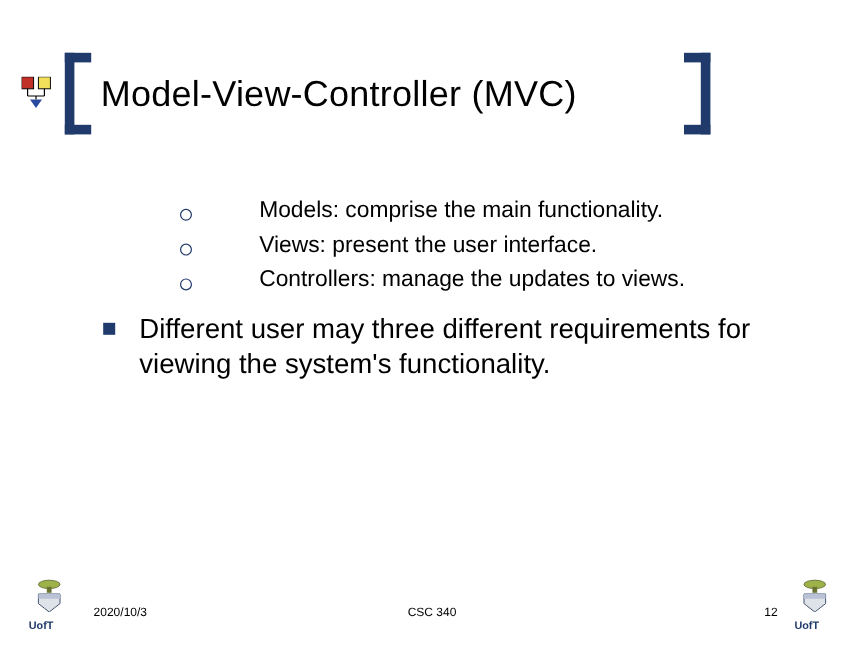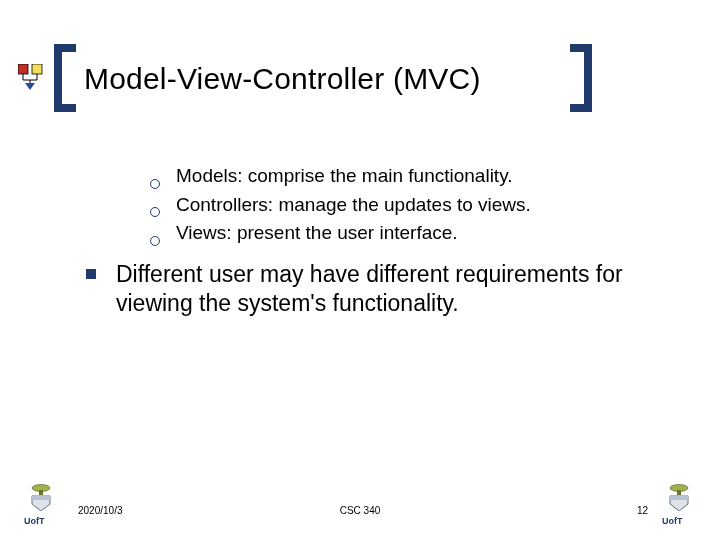--- a/index.html
+++ b/index.html
@@ -67,22 +67,23 @@
   .bullet-text {
     font-size: 23px;
     line-height: 1.25;
     color: #000;
   }
   .sublist {
     margin: 4px 0 14px 64px;
   }
   .sub-row {
     display: flex;
-    align-items: flex-end;
+    align-items: center;
     margin-bottom: 4px;
+    gap: 40px;
   }
   .sub-circ {
     flex: 0 0 auto;
     width: 10px; height: 10px;
     border: 1.6px solid #1f3a6b;
     border-radius: 50%;
     margin-top: 6px;
     margin-right: 16px;
   }
   .sub-text {
@@ -156,31 +157,31 @@
 <div class="content">
 
 
   <div class="sublist">
     <div class="sub-row">
       <div class="sub-circ"></div>
       <div class="sub-text">Models: comprise the main functionality.</div>
     </div>
     <div class="sub-row">
       <div class="sub-circ"></div>
-      <div class="sub-text">Controllers: manage the updates to views.</div>
+      <div class="sub-text">Views: present the user interface.</div>
     </div>
     <div class="sub-row">
       <div class="sub-circ"></div>
-      <div class="sub-text">Views: present the user interface.</div>
+      <div class="sub-text">Controllers: manage the updates to views.</div>
     </div>
   </div>
 
   <div class="bullet-row">
     <div class="bullet-sq"></div>
-    <div class="bullet-text">Different user may have different requirements for viewing the system's functionality.</div>
+    <div class="bullet-text">Different user may three different requirements for viewing the system's functionality.</div>
   </div>
 
 </div>
 
 <div class="footer">
   <div class="crest left">
     <svg width="34" height="28" viewBox="0 0 34 28">
       <ellipse cx="17" cy="5" rx="9" ry="3.5" fill="#9fb24a" stroke="#4a5a20" stroke-width="0.6"></ellipse>
       <rect x="15" y="7" width="4" height="5" fill="#6a7430"></rect>
       <path d="M8 13 h18 v8 q-9 7 -9 7 q-9 -7 -9 -7 z" fill="#dfe2e8" stroke="#3a4a6a" stroke-width="0.8"></path>

